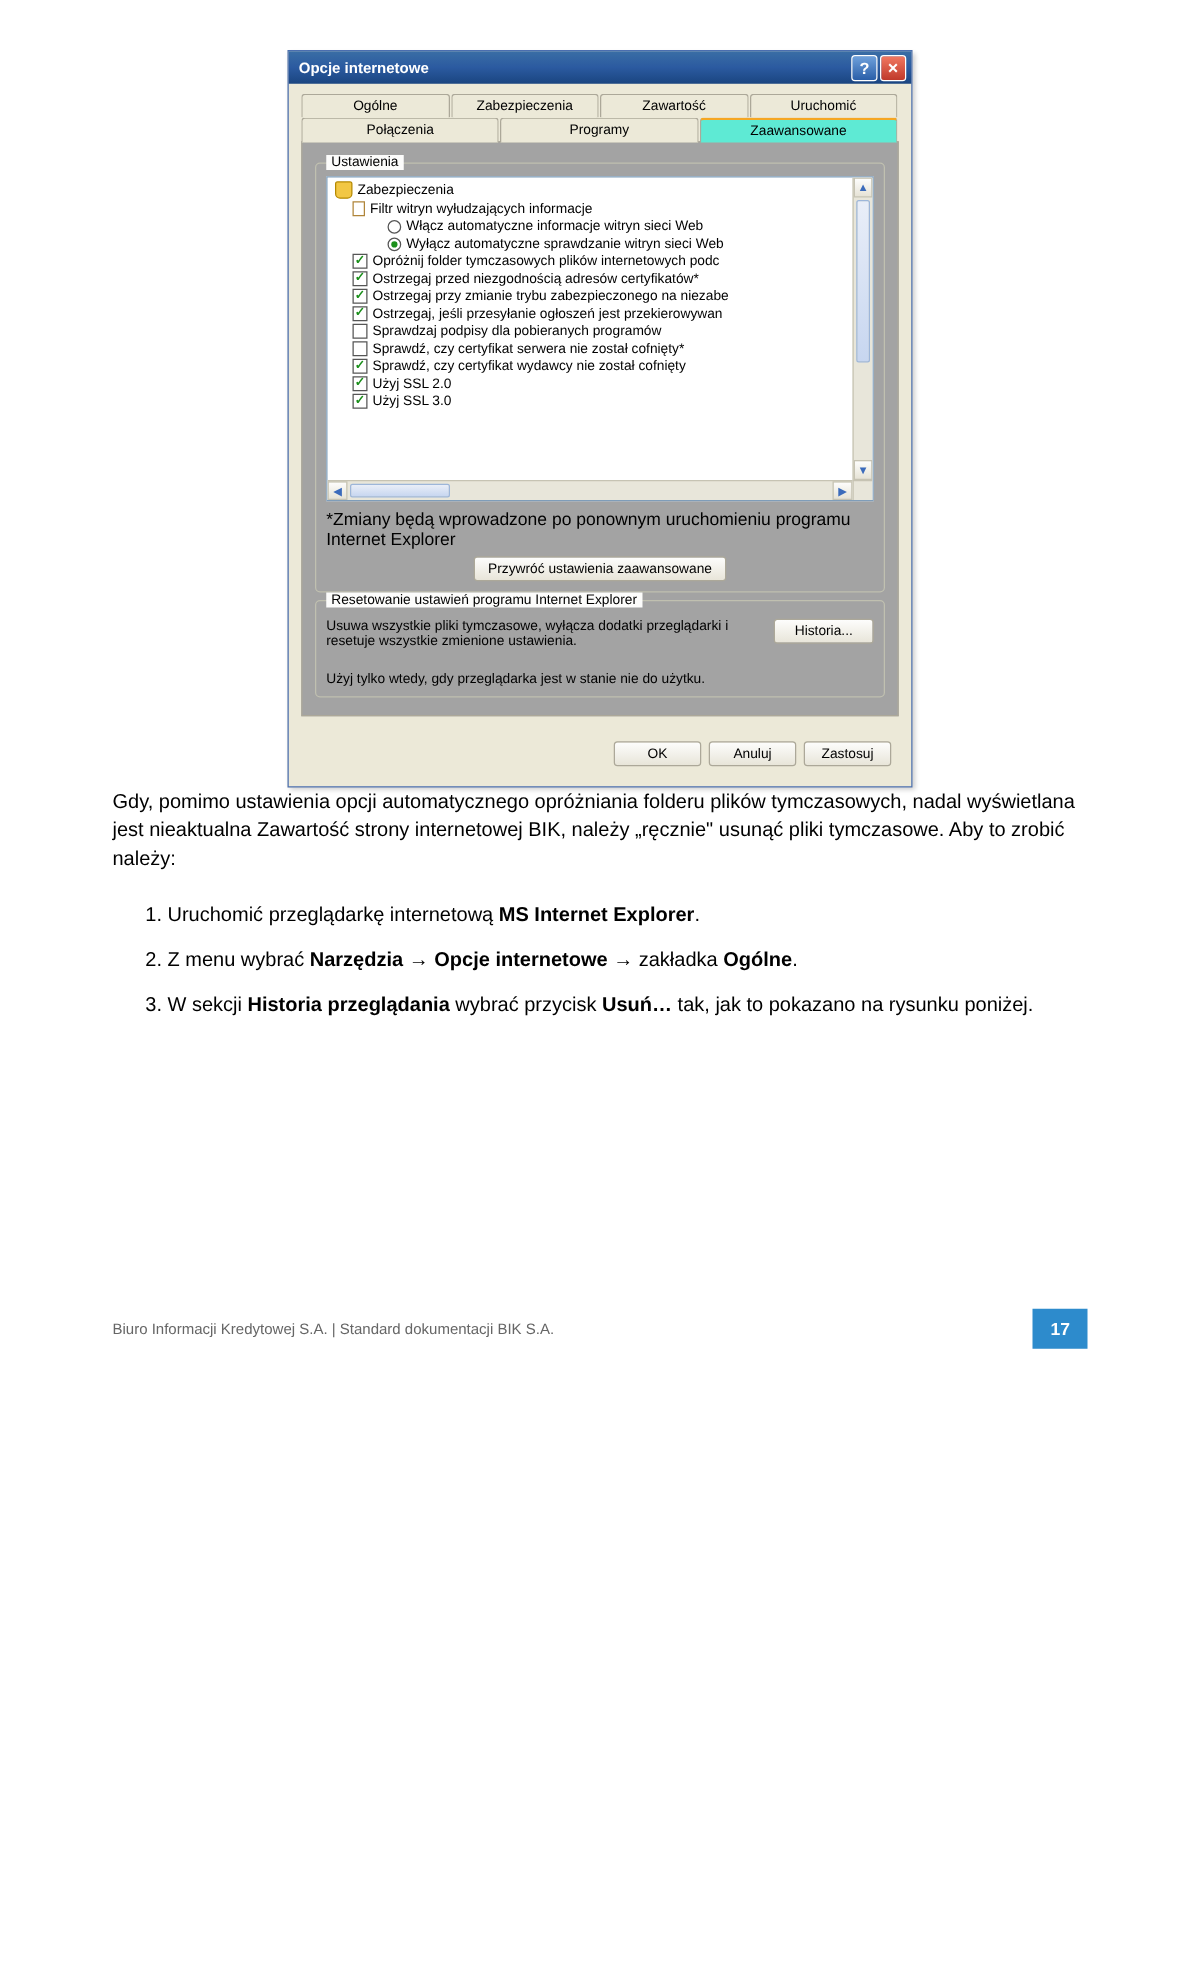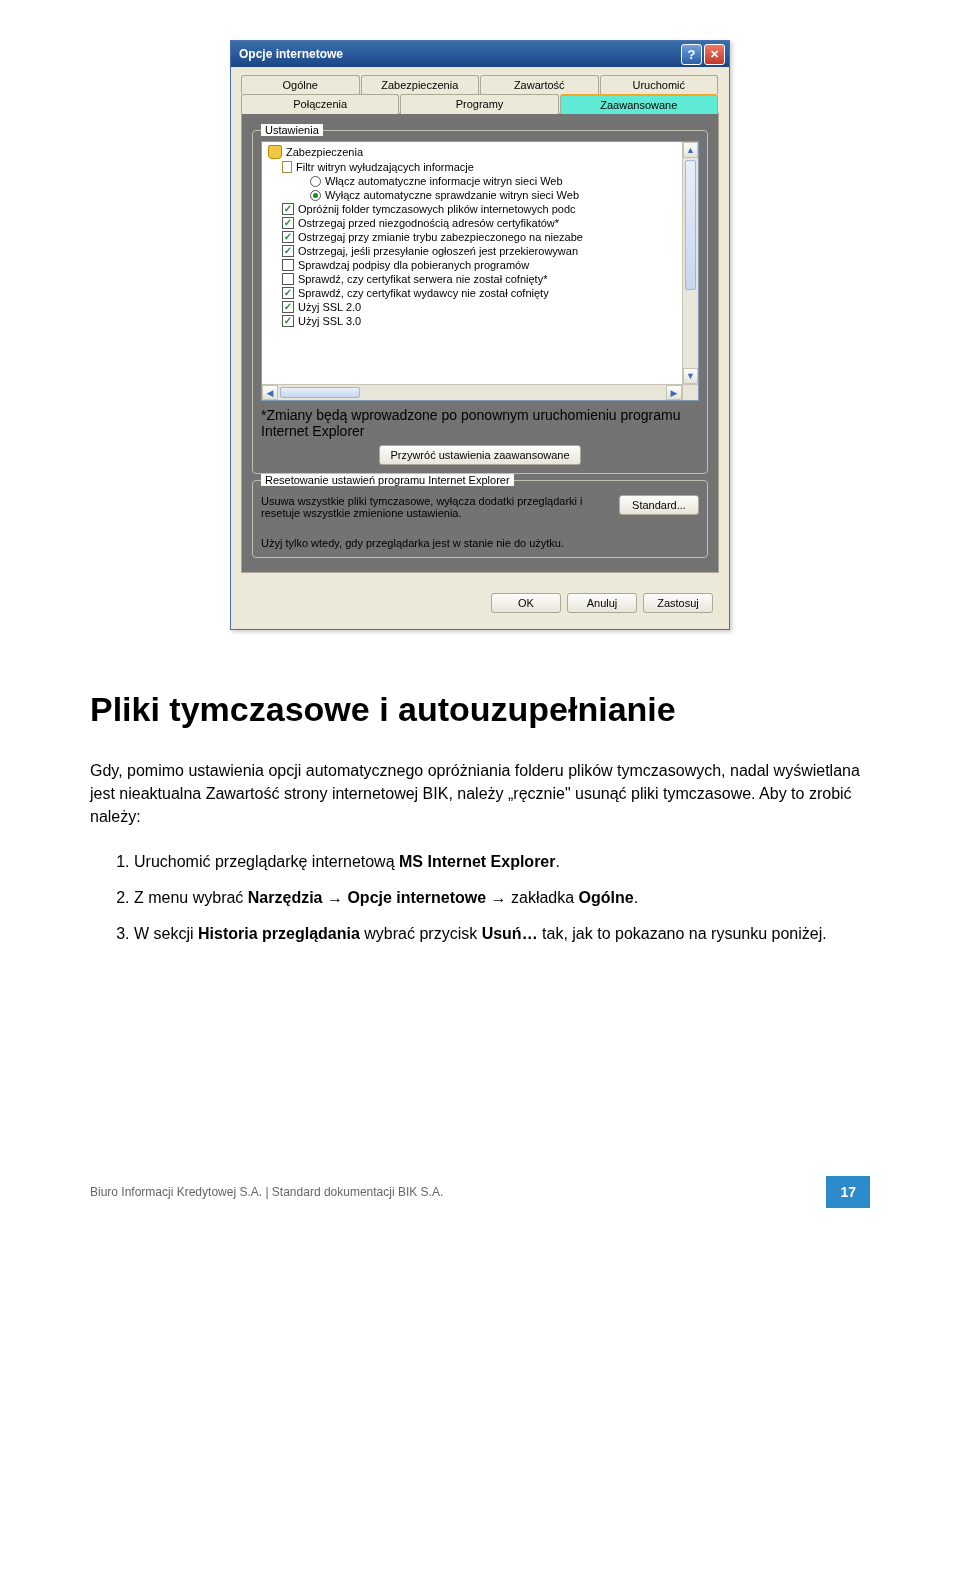--- a/index.html
+++ b/index.html
@@ -59,21 +59,21 @@
     text-align:center;
   }
   .tab.active {
     background: #5eead4;
     border-top: 2px solid #f5a623;
     position:relative;
     z-index:2;
   }
   .tab-panel {
     border: 1px solid #aca899;
-    background: #737373;
+    background: #a3a3a3;
     padding: 10px 10px 14px 10px;
     margin-top: -1px;
   }
   .groupbox {
     border: 1px solid #c0c0b0;
     border-radius: 4px;
     padding: 10px 8px 8px 8px;
     margin-top: 6px;
     position: relative;
   }
@@ -316,35 +316,34 @@
             <div class="note-text">*Zmiany będą wprowadzone po ponownym uruchomieniu programu Internet Explorer</div>
             <div class="btn-row-right">
               <button class="btn">Przywróć ustawienia zaawansowane</button>
             </div>
           </div>
 
           <div class="groupbox">
             <span class="groupbox-legend">Resetowanie ustawień programu Internet Explorer</span>
             <div class="reset-row">
               <div class="reset-text">Usuwa wszystkie pliki tymczasowe, wyłącza dodatki przeglądarki i resetuje wszystkie zmienione ustawienia.</div>
-              <button class="btn" style="min-width:80px;">Standard...</button>
+              <button class="btn" style="min-width:80px;">Historia...</button>
             </div>
             <div class="warn-text">Użyj tylko wtedy, gdy przeglądarka jest w stanie nie do użytku.</div>
           </div>
         </div>
         <div class="dialog-footer">
           <button class="btn" style="min-width:70px;">OK</button>
           <button class="btn" style="min-width:70px;">Anuluj</button>
           <button class="btn" style="min-width:70px;">Zastosuj</button>
         </div>
       </div>
     </div>
   </div>
 
-  <h1 class="doc-heading">Pliki tymczasowe i autouzupełnianie</h1>
 
   <p class="doc-para">Gdy, pomimo ustawienia opcji automatycznego opróżniania folderu plików tymczasowych, nadal wyświetlana jest nieaktualna Zawartość strony internetowej BIK, należy „ręcznie" usunąć pliki tymczasowe. Aby to zrobić należy:</p>
 
   <ol class="doc-list">
     <li>
       <span>Uruchomić przeglądarkę internetową </span><span class="bold">MS Internet Explorer</span><span>.</span>
     </li>
     <li>
       <span>Z menu wybrać </span><span class="bold">Narzędzia</span><span> → </span><span class="bold">Opcje internetowe</span><span> → zakładka </span><span class="bold">Ogólne</span><span>.</span>
     </li>

